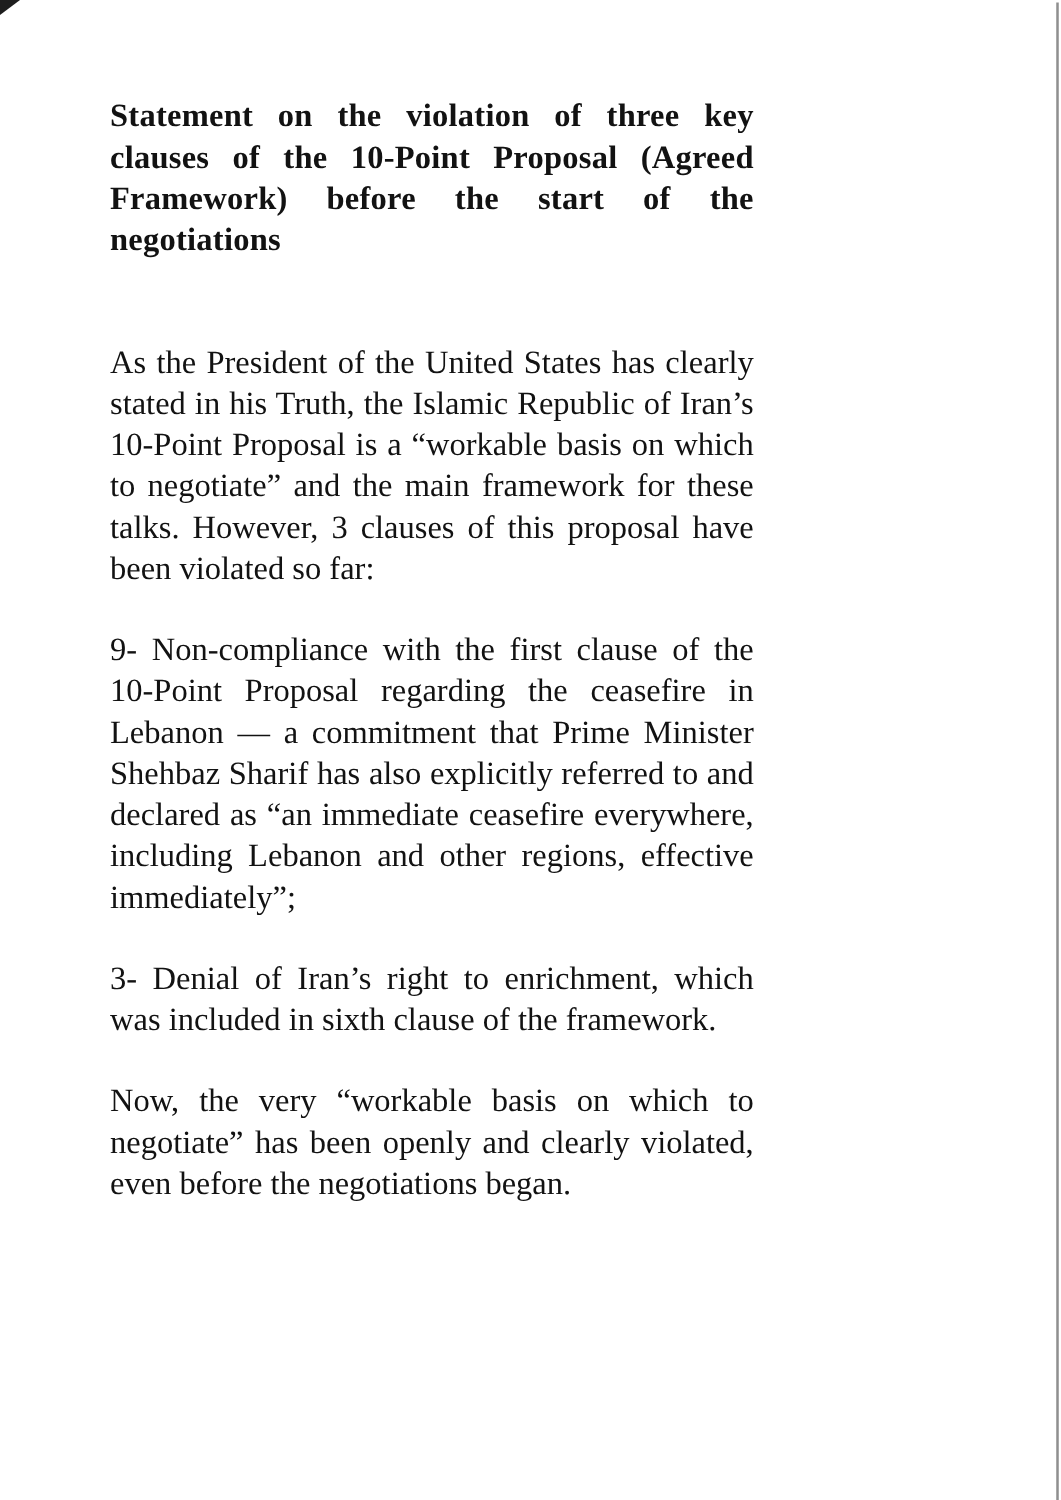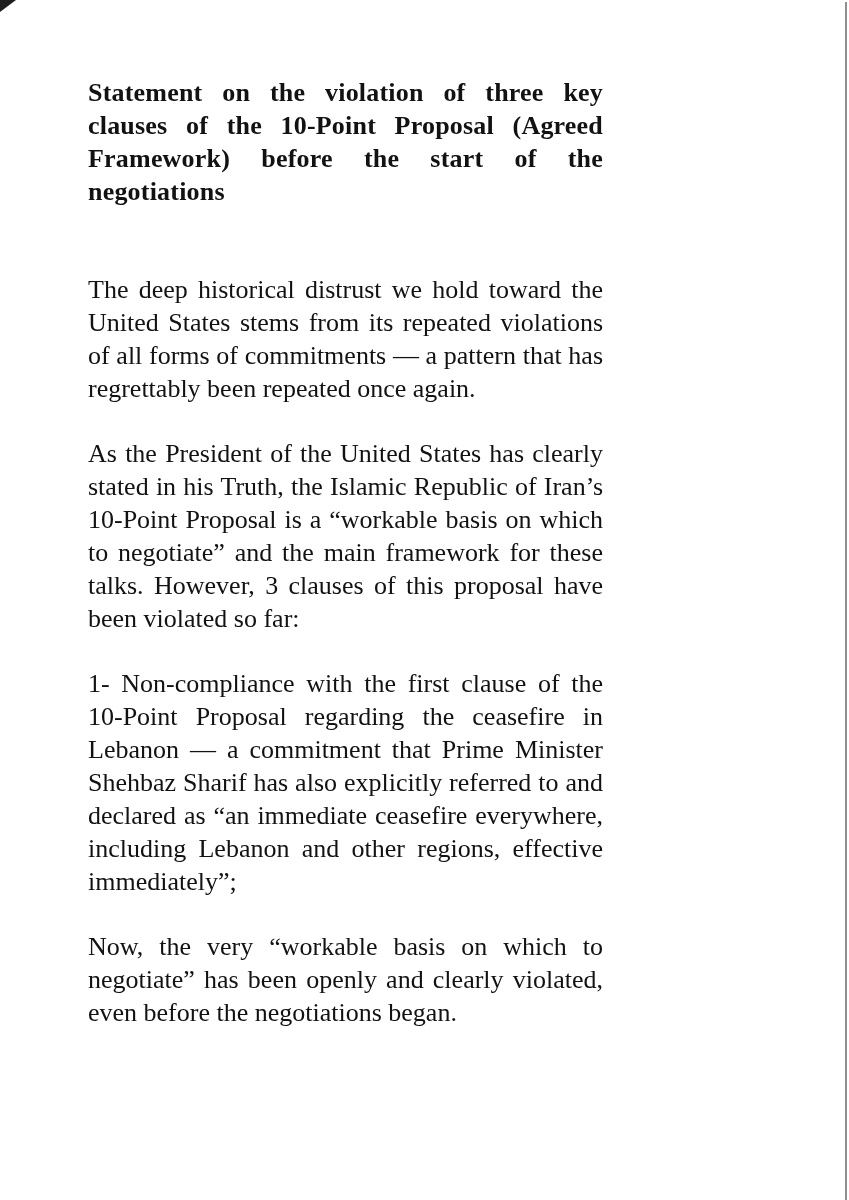--- a/index.html
+++ b/index.html
@@ -49,25 +49,25 @@
   }
 </style>
 </head>
 <body>
 
 <div class="corner-fold"></div>
 
 <div class="page">
   <h1 class="doc-title">Statement on the violation of three key clauses of the 10-Point Proposal (Agreed Framework) before the start of the negotiations</h1>
 
-  <p class="para">The deep historical distrust we hold toward the United States stems from its repeated violations of all forms of commitments — a pattern that has regrettably been repeated once again.</p>
 
   <p class="para">As the President of the United States has clearly stated in his Truth, the Islamic Republic of Iran’s 10-Point Proposal is a “workable basis on which to negotiate” and the main framework for these talks. However, 3 clauses of this proposal have been violated so far:</p>
 
-  <p class="para">1- Non-compliance with the first clause of the 10-Point Proposal regarding the ceasefire in Lebanon — a commitment that Prime Minister Shehbaz Sharif has also explicitly referred to and declared as “an immediate ceasefire everywhere, including Lebanon and other regions, effective immediately”;</p>
+  <p class="para">9- Non-compliance with the first clause of the 10-Point Proposal regarding the ceasefire in Lebanon — a commitment that Prime Minister Shehbaz Sharif has also explicitly referred to and declared as “an immediate ceasefire everywhere, including Lebanon and other regions, effective immediately”;</p>
 
 
+  <p class="para">3- Denial of Iran’s right to enrichment, which was included in sixth clause of the framework.</p>
 
   <p class="para">Now, the very “workable basis on which to negotiate” has been openly and clearly violated, even before the negotiations began.</p>
 
 </div>
 
 <div class="edge-line"></div>
 
 </body></html>

